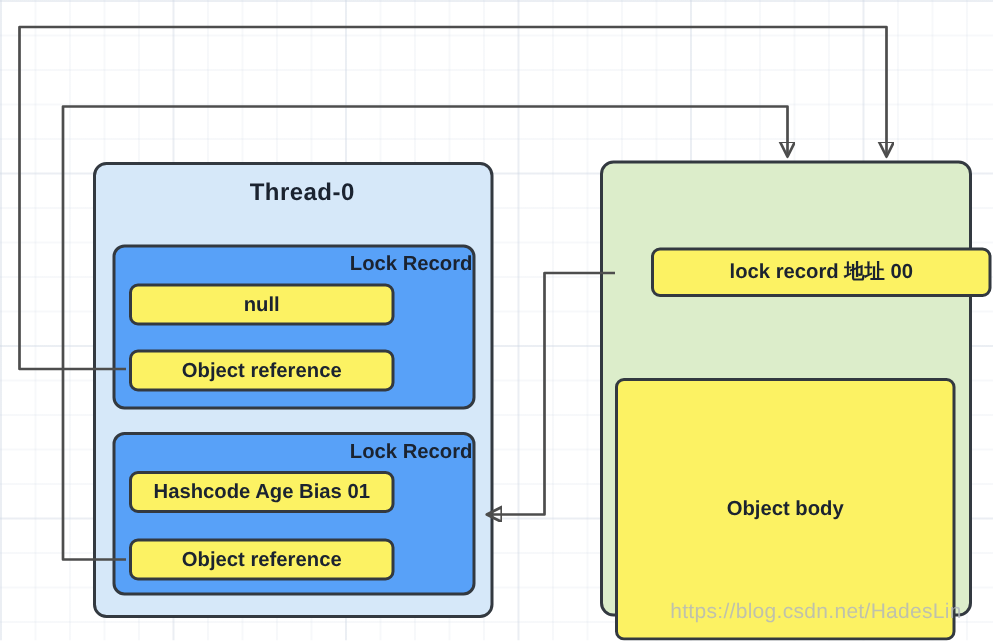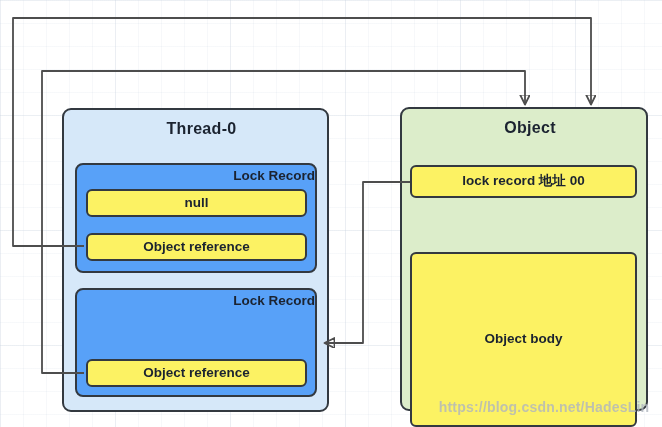--- a/index.html
+++ b/index.html
@@ -55,31 +55,31 @@
     position:absolute;left:0;right:0;top:3px;text-align:right;
     font-size:13.5px;font-weight:bold;color:var(--text-dark);
   }
   .cell{
     position:absolute;display:flex;align-items:center;justify-content:center;
     background:var(--cell-fill);
     border:2px solid var(--border-dark);border-radius:6px;
     font-size:13.5px;font-weight:bold;color:var(--text-dark);
     text-align:center;line-height:1.1;
   }
-  .lr-cell{left:9px;width:221px;height:28px;text-align:right;}
+  .lr-cell{left:9px;width:177px;height:28px;text-align:right;}
   .lr-cell.row1{top:24px;}
   .lr1 .lr-cell.row2{top:68px;}
   .lr2 .lr-cell.row2{top:69px;}
   .o-cell{left:8px;width:227px;}
-  .o-cell.o1{top:56px;height:33px;}
+  .o-cell.o1{top:56px;height:33px;margin-left:24px;}
   .o-cell.o2{top:99px;height:35px;}
   .o-cell.o3{top:143px;height:175px;}
   .watermark{
     position:absolute;left:426px;top:399px;width:236px;z-index:6;
-    text-align:center;font-size:14px;font-weight:700;
+    text-align:center;font-size:14px;font-weight:400;
     color:var(--watermark);opacity:.8;letter-spacing:.2px;
     pointer-events:none;white-space:nowrap;
   }
 </style>
 </head>
 <body>
 
 <div class="canvas">
 
   <svg class="connectors" viewBox="0 0 662 427" xmlns="http://www.w3.org/2000/svg">
@@ -97,25 +97,25 @@
     <div class="box-title">Thread-0</div>
 
     <div class="lock-record lr1">
       <div class="lr-title">Lock Record</div>
       <div class="cell lr-cell row1">null</div>
       <div class="cell lr-cell row2">Object reference</div>
     </div>
 
     <div class="lock-record lr2">
       <div class="lr-title">Lock Record</div>
+      <div class="cell lr-cell row1">Hashcode Age Bias 01</div>
       <div class="cell lr-cell row2">Object reference</div>
     </div>
   </div>
 
   <div class="bigbox object-box">
-    <div class="box-title">Object</div>
     <div class="cell o-cell o1">lock record 地址 00</div>
     <div class="cell o-cell o3">Object body</div>
   </div>
 
   <div class="watermark">https://blog.csdn.net/HadesLin</div>
 
 </div>
 
 </body></html>

